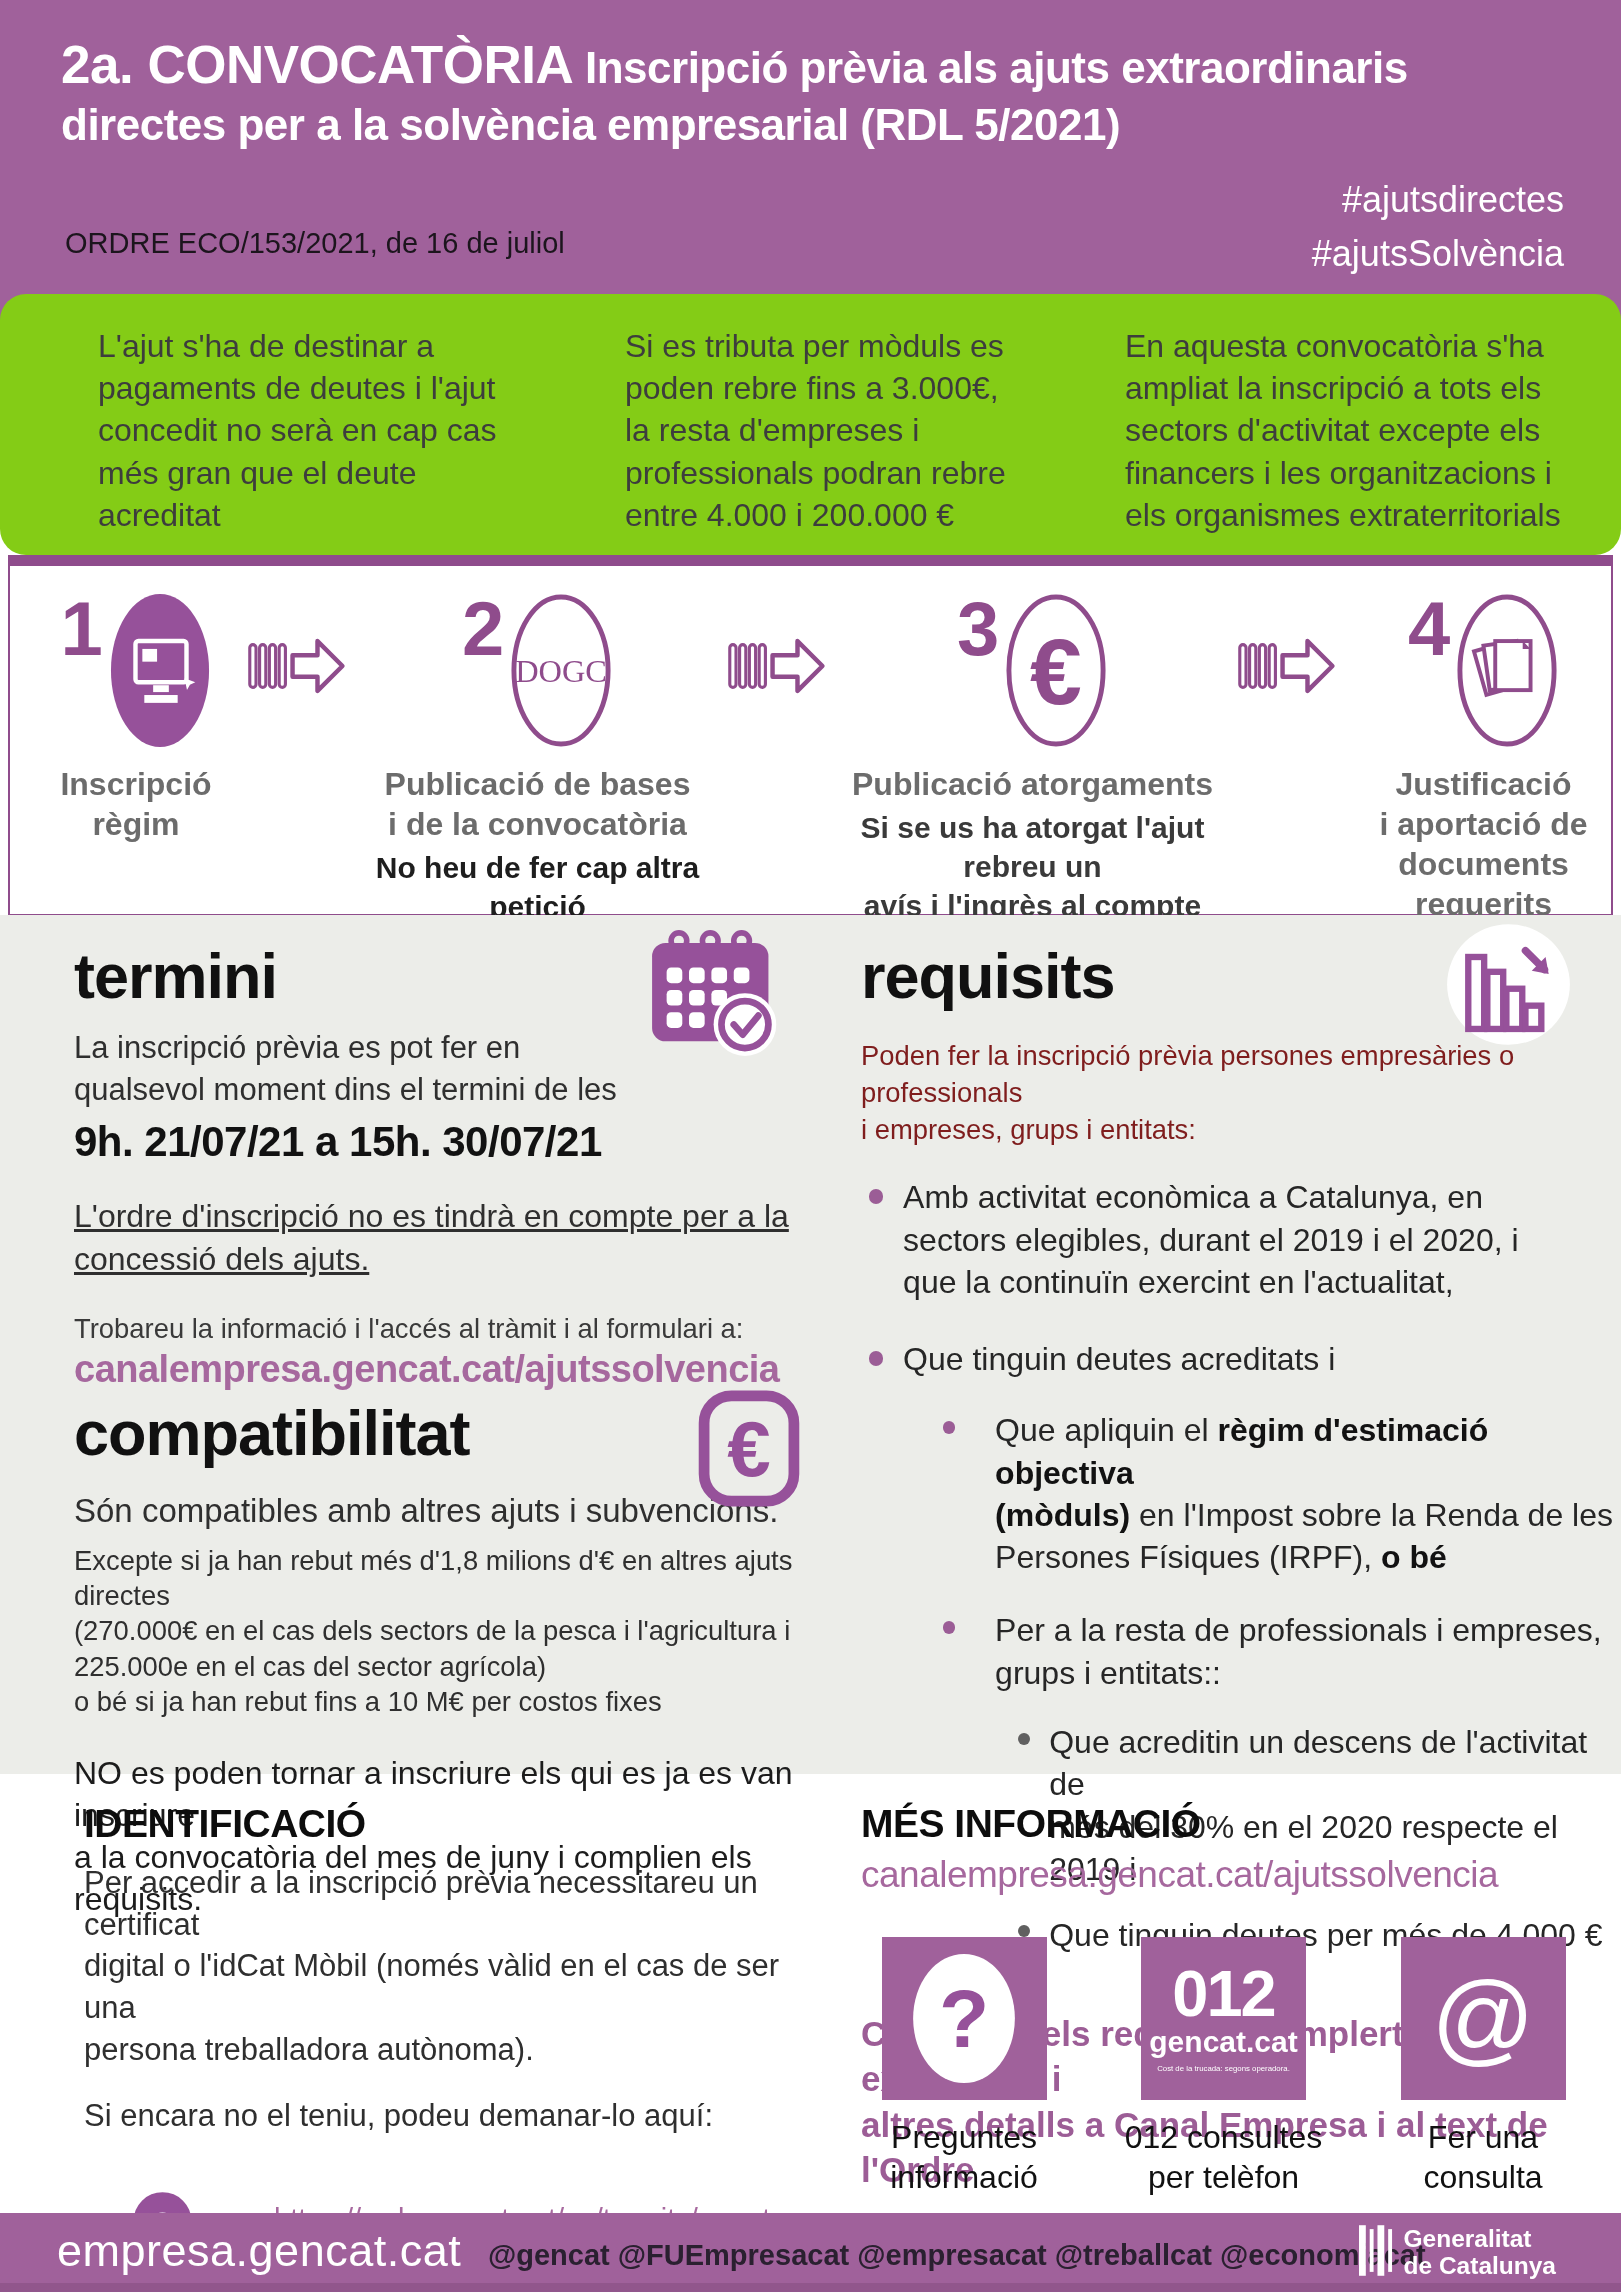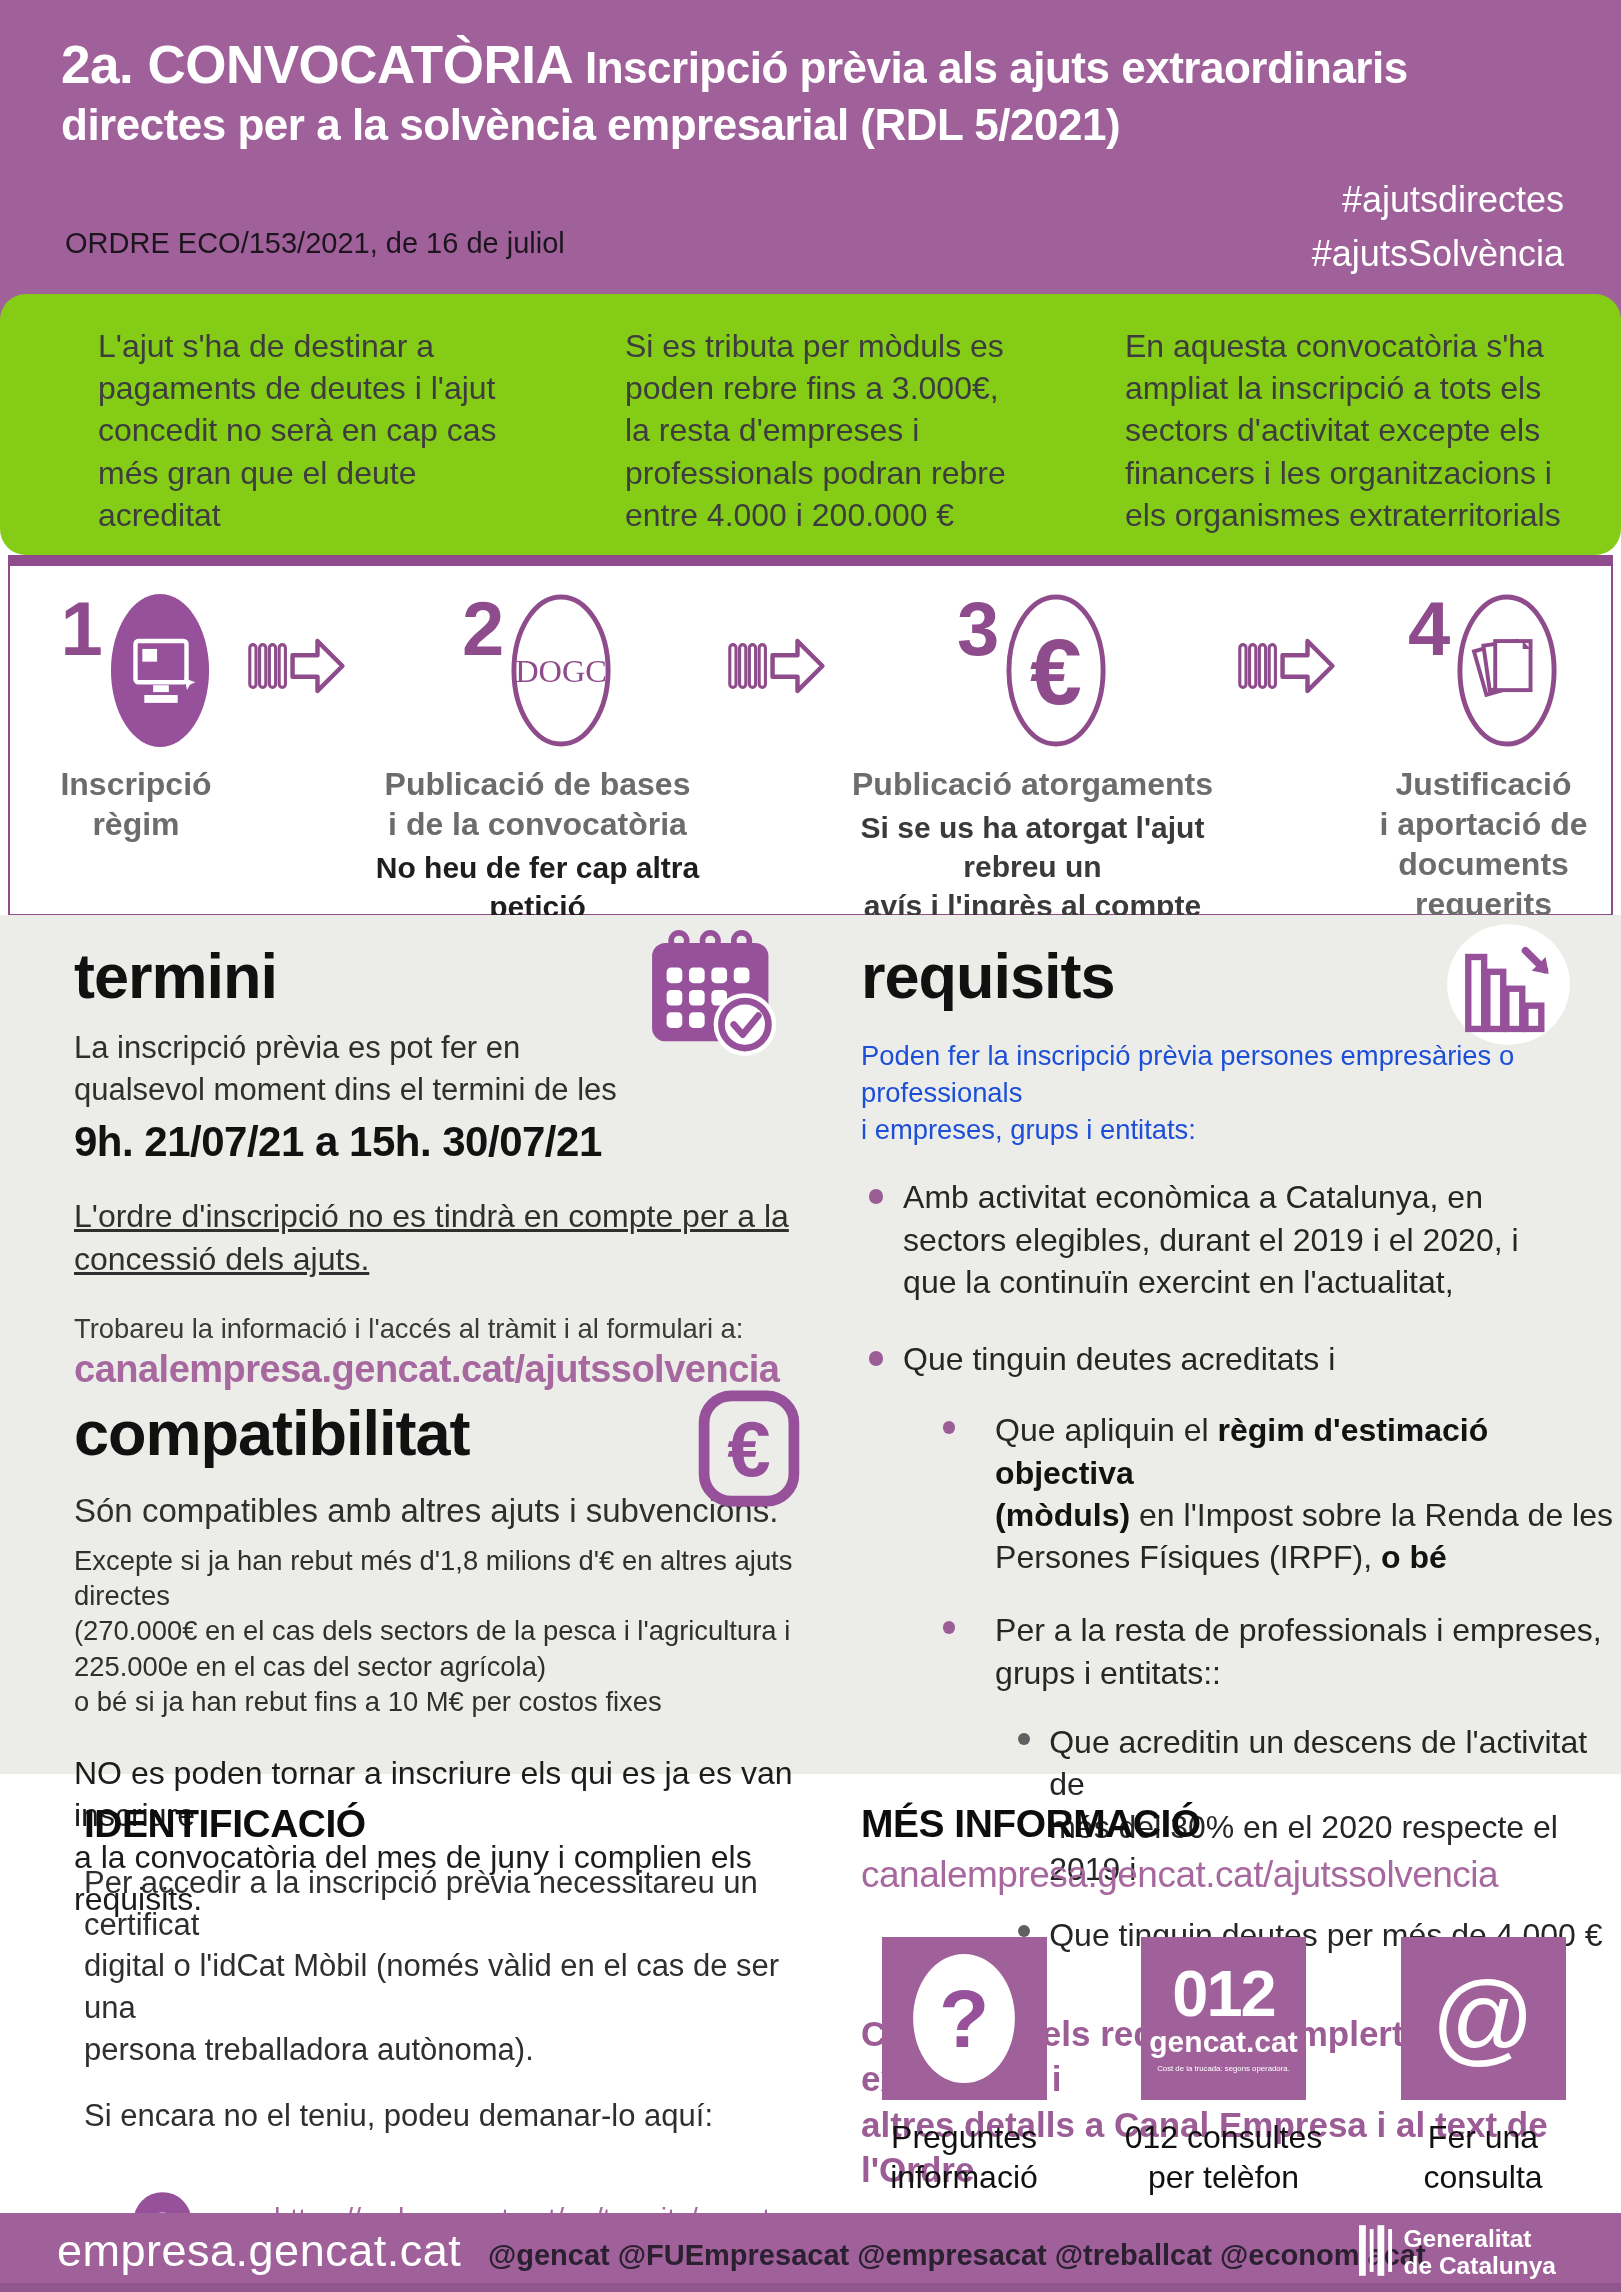--- a/index.html
+++ b/index.html
@@ -54,21 +54,21 @@
   .biglink{margin-top:3.9px;font-size:38px;font-weight:bold;color:#a6689e;letter-spacing:-0.5px;}
 
   #compat-col{position:absolute;left:74px;top:1400px;width:755px;}
   #euro-sq-wrap{position:absolute;left:616px;top:-11.8px;}
   .compat-lead{margin-top:25.5px;font-size:33px;color:#2f2f2f;}
   .compat-small{margin-top:13.7px;font-size:27.4px;line-height:1.28;color:#2f2f2f;}
   .compat-no{margin-top:33px;font-size:32px;line-height:1.32;color:#1c1c1c;}
 
   #requisits-col{position:absolute;left:861px;top:943px;width:757px;}
   #chart-wrap{position:absolute;left:584px;top:-19.6px;}
-  .req-intro{margin-top:29px;font-size:27.4px;line-height:1.35;color:#1d4ed8;}
+  .req-intro{margin-top:29px;font-size:27.4px;line-height:1.35;color:#7f1d1d;}
   .bullet{display:flex;align-items:flex-start;}
   .dot{flex:none;width:14.7px;height:14.7px;border-radius:50%;background:#9b5d96;margin:12.7px 19.6px 0 7.8px;}
   .dot.small{width:12.7px;height:12.7px;margin-top:11.8px;}
   .dot.gray{width:11.8px;height:11.8px;background:#606060;margin-top:11.8px;}
   .btext{font-size:32px;line-height:1.32;color:#262626;}
   .lvl2{margin-left:74px;gap:20px;}
   .lvl3{margin-left:149px;}
   .btext .b{font-weight:bold;color:#121212;}
   .req-note{margin-top:55px;font-size:35px;font-weight:bold;color:#9c5d96;line-height:1.3;}
 

